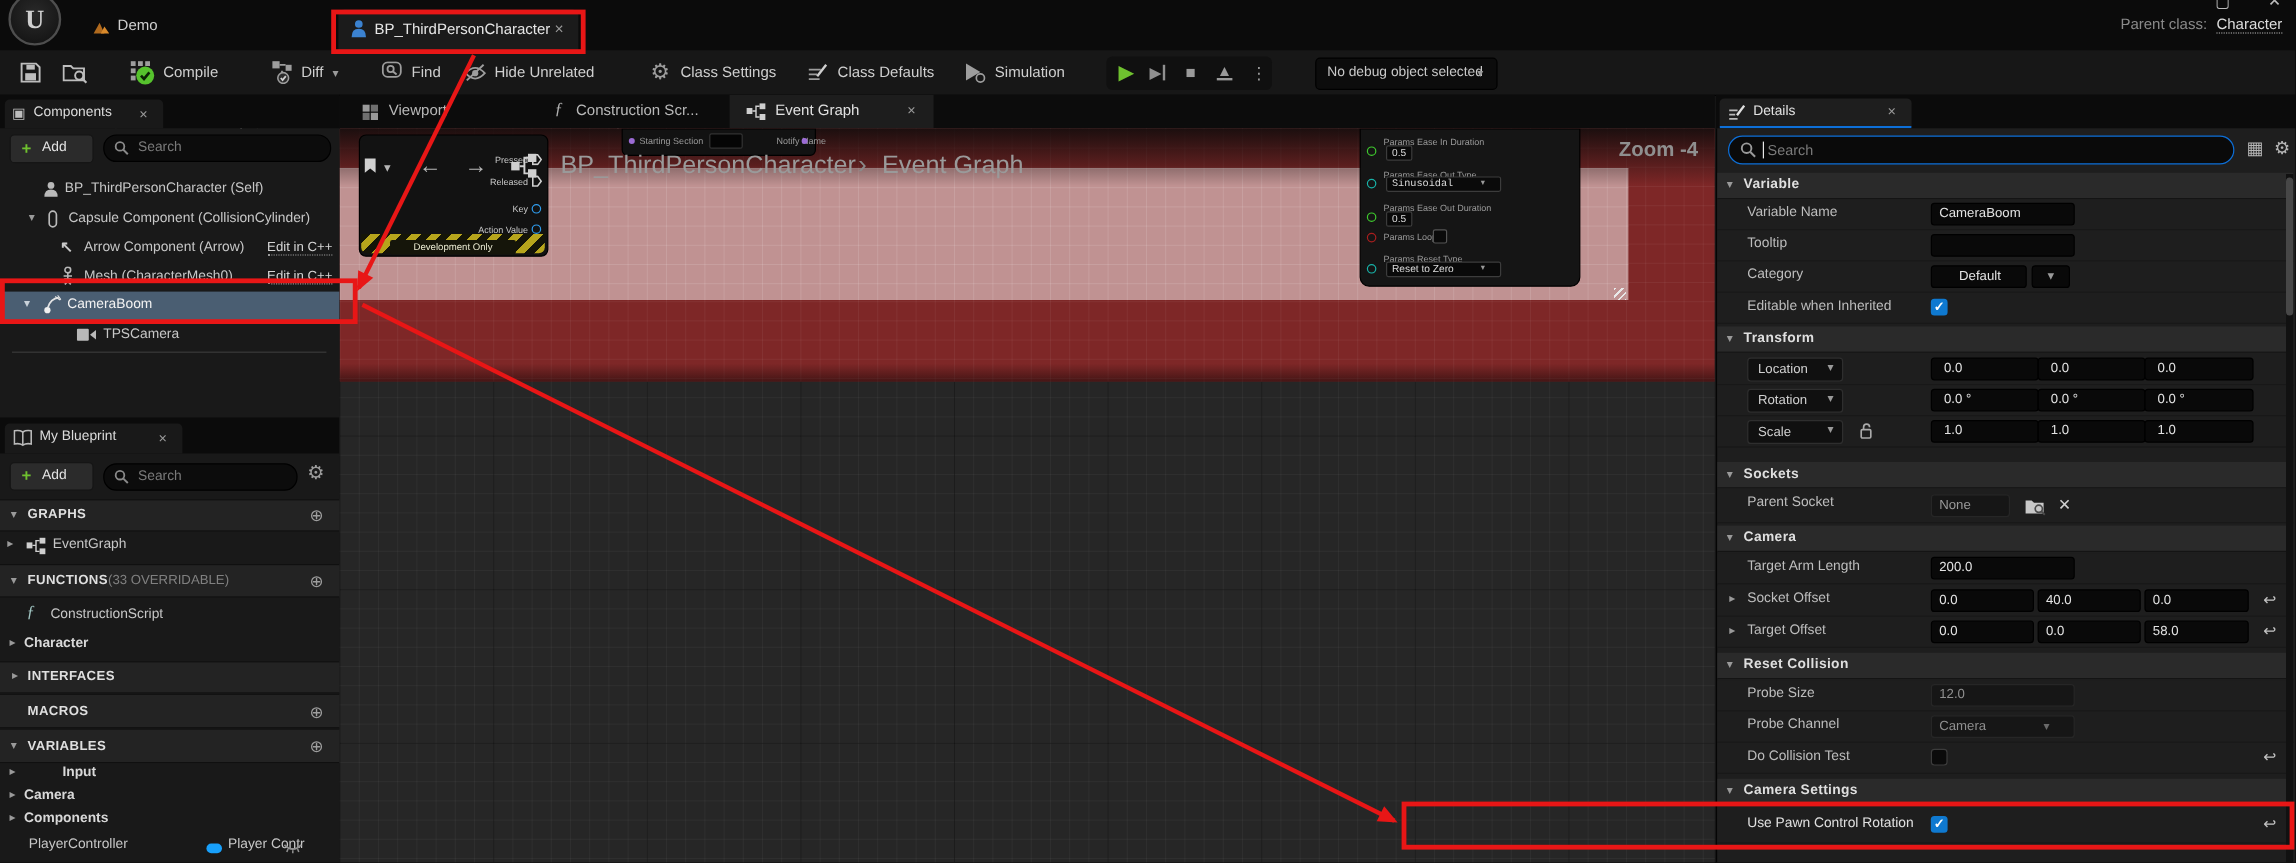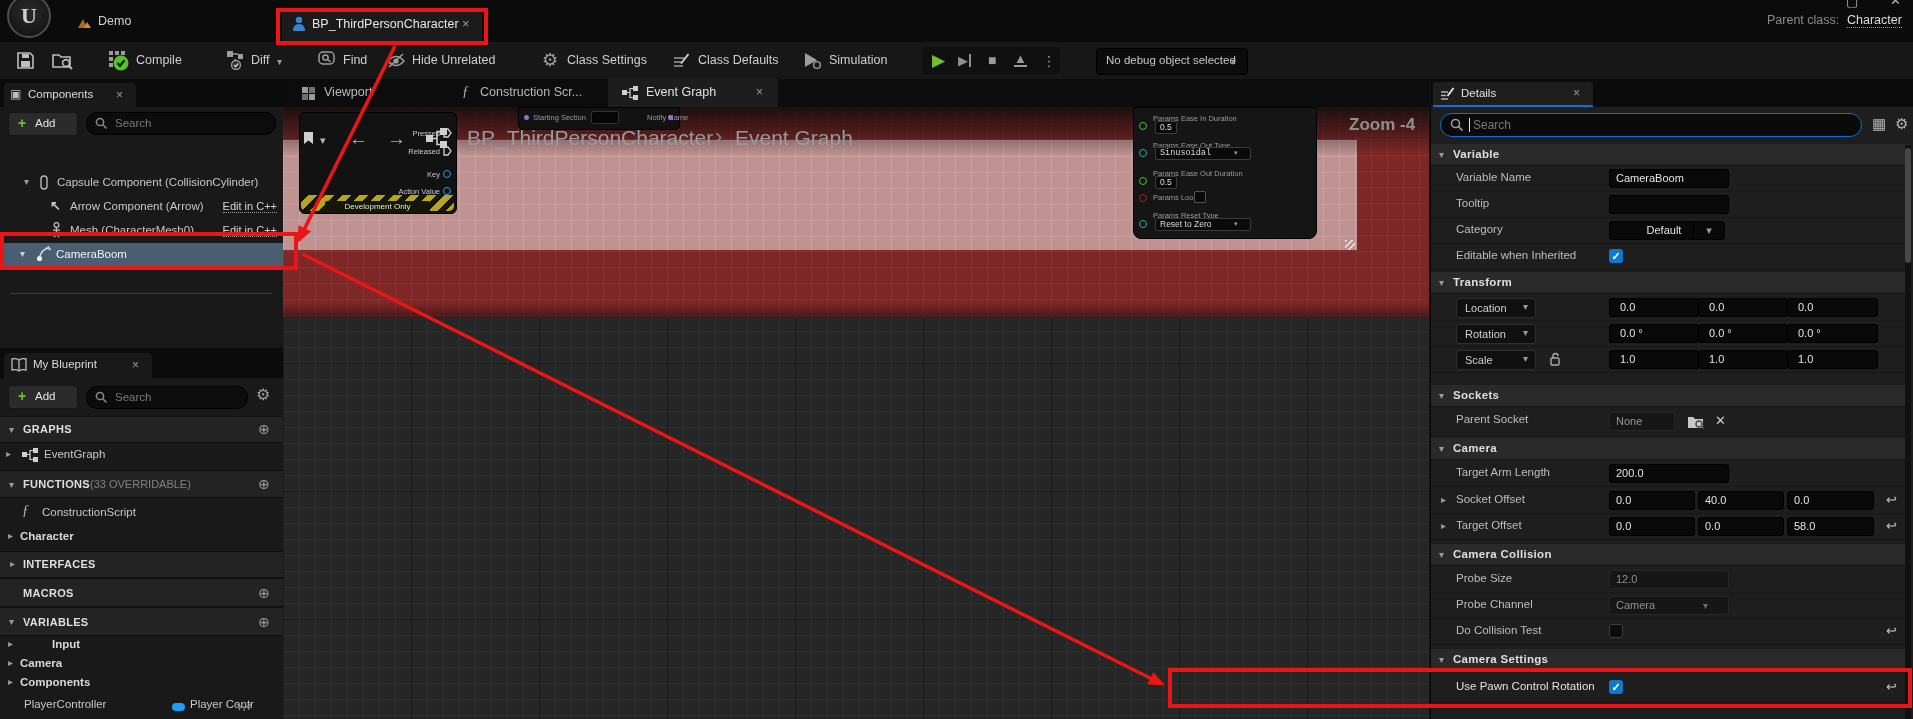--- a/index.html
+++ b/index.html
@@ -181,20 +181,27 @@
       <span class="ab tx" style="left:26px;top:4px;color:#e3e3e3;">Add</span>
     </div>
     <div class="ab" style="left:86px;top:5px;width:188px;height:21px;background:#0c0c0c;border:1px solid #000;border-radius:11px;">
       <svg class="ab" style="left:8px;top:4px;" width="13" height="13" viewBox="0 0 13 13">
           <circle cx="5" cy="5" r="3.6" fill="none" stroke="#8a8a8a" stroke-width="1.5"></circle>
           <line x1="7.8" y1="7.8" x2="11.5" y2="11.5" stroke="#8a8a8a" stroke-width="1.6"></line>
         </svg>
       <span class="ab tx dim" style="left:28px;top:4px;">Search</span>
     </div>
 
+    <div class="treerow" style="top:39px;">
+      <svg class="ab" style="left:36px;top:5px;" width="13" height="14" viewBox="0 0 13 14">
+          <circle cx="6.5" cy="3.5" r="2.8" fill="#b9b9b9"></circle>
+          <path d="M1,13 q0,-6 5.5,-6 q5.5,0 5.5,6 z" fill="#b9b9b9"></path>
+        </svg>
+      <span class="ab tx" style="left:54px;top:5px;">BP_ThirdPersonCharacter (Self)</span>
+    </div>
     <div class="treerow" style="top:64px;">
       <span class="ic" style="left:24px;top:6px;color:#9a9a9a;font-size:10px;">▾</span>
       <svg class="ab" style="left:38px;top:4px;" width="12" height="15" viewBox="0 0 12 15">
           <rect x="3" y="1" width="6" height="13" rx="3" fill="none" stroke="#b9b9b9" stroke-width="1.4"></rect>
         </svg>
       <span class="ab tx" style="left:57px;top:5px;">Capsule Component (CollisionCylinder)</span>
     </div>
     <div class="treerow" style="top:88px;">
       <span class="ic" style="left:50px;top:4px;color:#c8c8c8;font-size:13px;font-weight:bold;">↖</span>
       <span class="ab tx" style="left:70px;top:5px;">Arrow Component (Arrow)</span>
@@ -213,20 +220,27 @@
       <span class="ab" style="right:6px;top:5px;color:#d5d5d5;font-size:11px;border-bottom:1px dotted #9a9a9a;">Edit in C++</span>
     </div>
     <div class="treerow" style="top:136px;background:#4a5e72;">
       <span class="ic" style="left:20px;top:6px;color:#c9d2da;font-size:10px;">▾</span>
       <svg class="ab" style="left:36px;top:3px;" width="15" height="16" viewBox="0 0 15 16">
           <path d="M13,2 q-7,1 -9,8" fill="none" stroke="#e2e2e2" stroke-width="1.5"></path>
           <path d="M10,1 l4,3 M12,0 l3,4" stroke="#e2e2e2" stroke-width="1"></path>
           <circle cx="3.5" cy="12.5" r="2.6" fill="#f0f0f0"></circle>
         </svg>
       <span class="ab tx" style="left:56px;top:5px;color:#f2f2f2;">CameraBoom</span>
+    </div>
+    <div class="treerow" style="top:161px;">
+      <svg class="ab" style="left:64px;top:5px;" width="17" height="12" viewBox="0 0 17 12">
+          <rect x="0" y="1" width="10" height="10" rx="1" fill="#b9b9b9"></rect>
+          <polygon points="11,6 16,2 16,10" fill="#b9b9b9"></polygon>
+        </svg>
+      <span class="ab tx" style="left:86px;top:5px;">TPSCamera</span>
     </div>
     <div class="ab" style="left:10px;top:186px;width:262px;height:1px;background:#3a3a3a;"></div>
   </div>
 
   <div class="ab" style="left:0;top:348px;width:283px;height:30px;background:#0b0b0b;">
     <div class="ab" style="left:4px;top:5px;width:148px;height:25px;background:#191919;border-radius:4px 4px 0 0;">
       <svg class="ab" style="left:7px;top:5px;" width="16" height="14" viewBox="0 0 16 14">
           <path d="M8,2 q-3,-2 -7,-1 v11 q4,-1 7,1 q3,-2 7,-1 v-11 q-4,-1 -7,1 z" fill="none" stroke="#b9b9b9" stroke-width="1.3"></path>
           <line x1="8" y1="2" x2="8" y2="13" stroke="#b9b9b9" stroke-width="1.3"></line>
         </svg>
@@ -447,21 +461,21 @@
   <div class="drow" style="top:166px;">
     <span class="dlab">Variable Name</span>
     <span class="fld" style="left:178px;top:3px;width:112px;">CameraBoom</span>
   </div>
   <div class="drow" style="top:192px;">
     <span class="dlab">Tooltip</span>
     <span class="fld" style="left:178px;top:3px;width:112px;"></span>
   </div>
   <div class="drow" style="top:218px;">
     <span class="dlab">Category</span>
-    <span class="fld" style="left:178px;top:3px;width:76px;text-align:center;padding-left:16px;">Default</span>
+    <span class="fld" style="left:178px;top:3px;width:76px;text-align:center;padding-left:2px;">Default</span>
     <span class="fld" style="left:262px;top:3px;width:30px;padding-left:0;text-align:center;color:#9a9a9a;">▾</span>
   </div>
   <div class="drow" style="top:244px;">
     <span class="dlab">Editable when Inherited</span>
     <span class="cb cbon" style="left:178px;top:5px;">✓</span>
   </div>
 
   <div class="dhead" style="top:272px;">
     <span class="ic" style="left:8px;top:6px;color:#9a9a9a;font-size:10px;">▾</span>
     <span class="ab hd" style="left:22px;top:4px;font-size:11.5px;">Transform</span>
@@ -527,21 +541,21 @@
     <span class="ic" style="left:10px;top:7px;color:#9a9a9a;font-size:10px;">▸</span>
     <span class="dlab">Target Offset</span>
     <span class="fld" style="left:178px;top:3px;width:78px;">0.0</span>
     <span class="fld" style="left:267px;top:3px;width:78px;">0.0</span>
     <span class="fld" style="left:356px;top:3px;width:79px;">58.0</span>
     <span class="ic" style="left:455px;top:5px;color:#c2c2c2;font-size:13px;">↩</span>
   </div>
 
   <div class="dhead" style="top:544px;">
     <span class="ic" style="left:8px;top:6px;color:#9a9a9a;font-size:10px;">▾</span>
-    <span class="ab hd" style="left:22px;top:4px;font-size:11.5px;">Camera Collision</span>
+    <span class="ab hd" style="left:22px;top:4px;font-size:11.5px;">Reset Collision</span>
   </div>
   <div class="drow" style="top:567px;">
     <span class="dlab dim">Probe Size</span>
     <span class="fld fldd" style="left:178px;top:3px;width:112px;">12.0</span>
   </div>
   <div class="drow" style="top:593px;">
     <span class="dlab dim">Probe Channel</span>
     <span class="fld fldd" style="left:178px;top:3px;width:112px;">Camera</span>
     <span class="ic" style="left:272px;top:8px;color:#6a6a6a;font-size:10px;">▾</span>
   </div>

